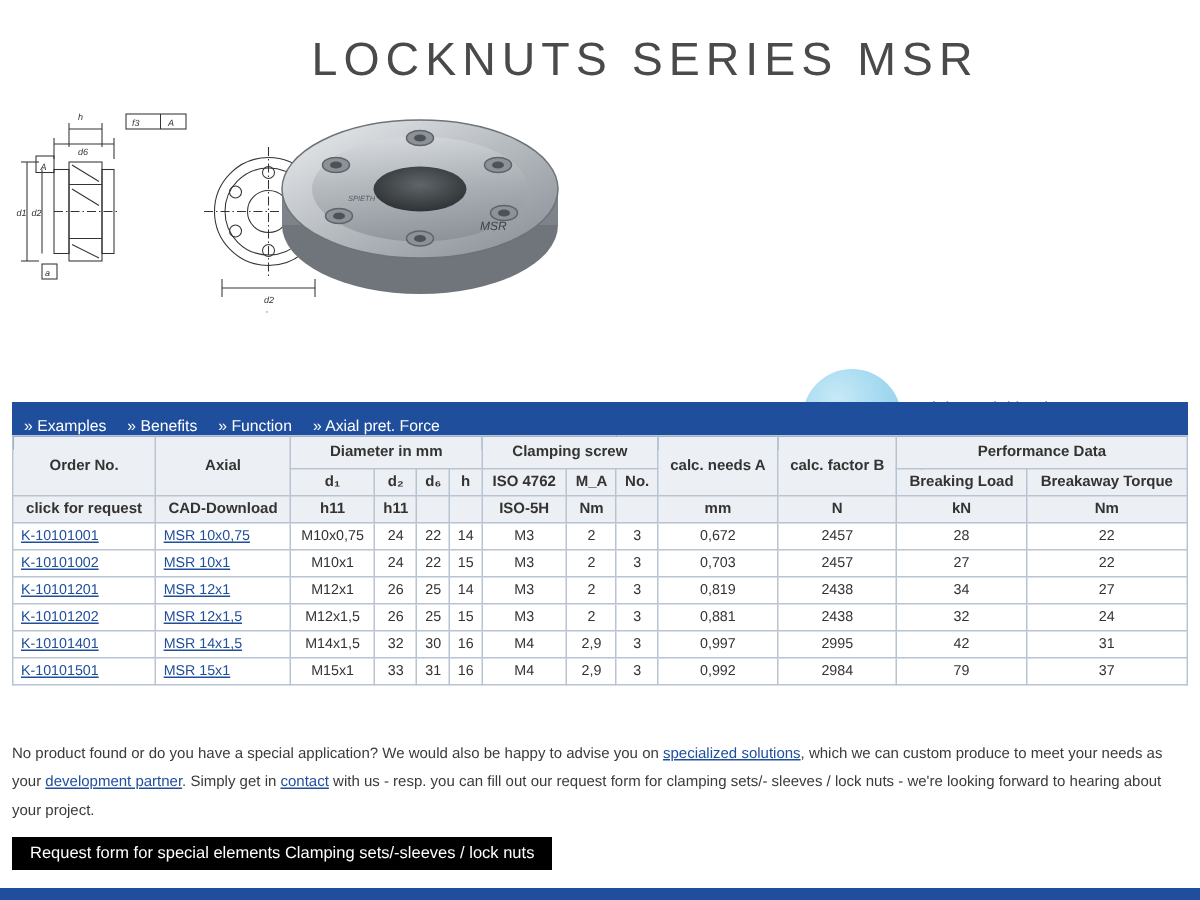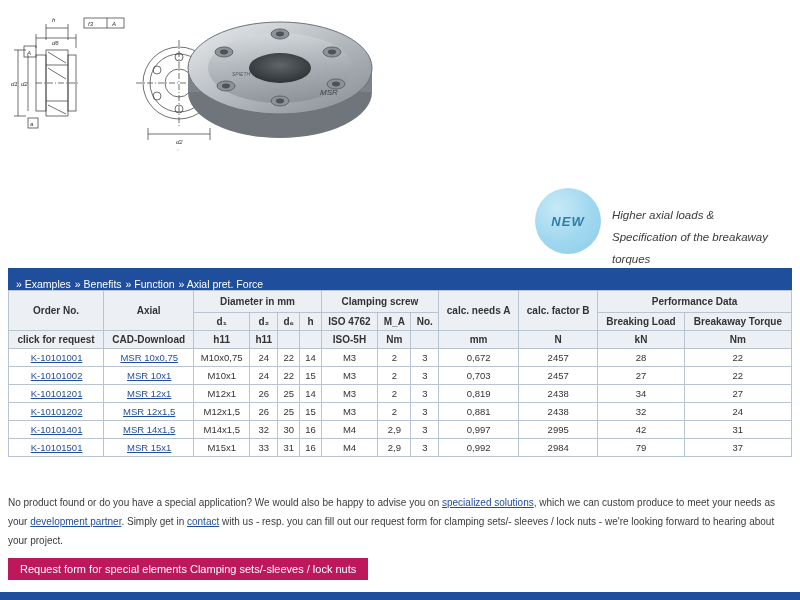--- a/index.html
+++ b/index.html
@@ -68,21 +68,21 @@
   
   .tabbar {
     position: absolute;
     left: 8px; top: 268px;
     width: 784px; height: 32px;
     background: #1f4e9c;
     color: #fff;
     font-size: 10.5px;
     display: flex;
     align-items: center;
-    gap: 4px;
+    gap: 14px;
     padding-left: 8px;
   }
   .tabbar .tab { cursor: pointer; white-space: nowrap; }
   .watermark {
     position: absolute;
     left: 272px; top: 262px;
     font-size: 19px;
     color: #111;
     font-weight: bold;
     font-family: "Liberation Serif", serif;
@@ -110,60 +110,61 @@
     font-size: 10px;
   }
   table.spec thead th.sub {
     font-weight: bold;
   }
   table.spec td.link a {
     color: #1f4e9c;
     text-decoration: underline;
     font-size: 9.5px;
   }
-  table.spec td.lefty { text-align: center; padding-left: 5px; margin-top: 40px; }
+  table.spec td.lefty { text-align: left; padding-left: 5px; margin-top: 40px; }
   table.spec tbody td { background: #ffffff; }
   .hdr-h1 { height: 22px; }
 
   
   .para {
     position: absolute;
     left: 8px; top: 493px;
     width: 784px;
     font-size: 10px;
     line-height: 19px;
     color: #3b3b3b;
   }
   .para a { color: #1f4e9c; text-decoration: underline; }
 
   
   .reqbtn {
     position: absolute;
     left: 8px; top: 558px;
     height: 22px;
-    background: #be185d;
+    background: #000000;
     color: #fff;
     font-size: 11px;
     display: inline-flex;
     align-items: center;
     padding: 0 12px;
     cursor: pointer;
   }
   .botline {
     position: absolute;
     left: 0; top: 592px;
     width: 800px; height: 8px;
     background: #1f4e9c;
   }
 </style>
 </head>
 <body>
 
 <div id="page">
 
+  <div class="title">LOCKNUTS SERIES MSR</div>
 
   <div class="hero">
 
     <svg class="drawing" viewBox="0 0 260 150">
       <g stroke="#333" fill="none" stroke-width="0.7">
 
         <rect x="28" y="45" width="10" height="56"></rect>
         <rect x="38" y="40" width="22" height="66"></rect>
         <rect x="60" y="45" width="8" height="56"></rect>
         <line x1="38" y1="55" x2="60" y2="55"></line>

